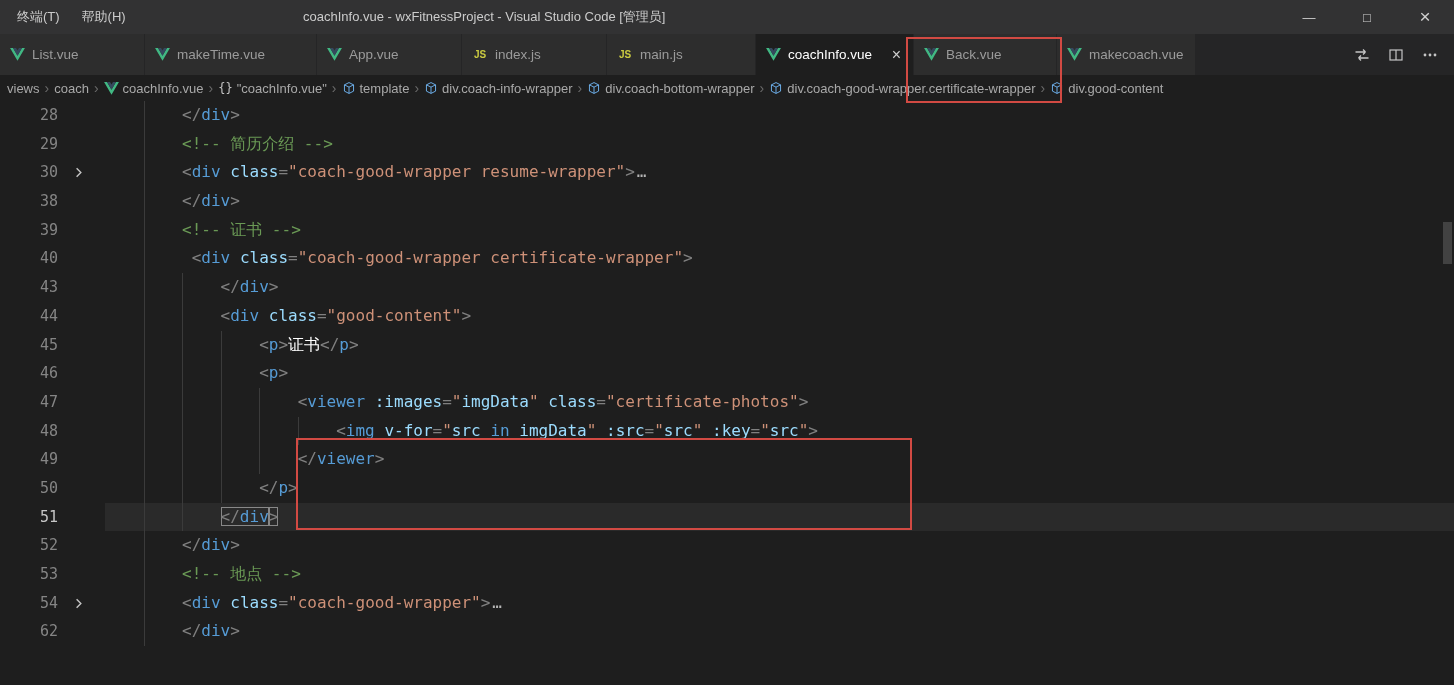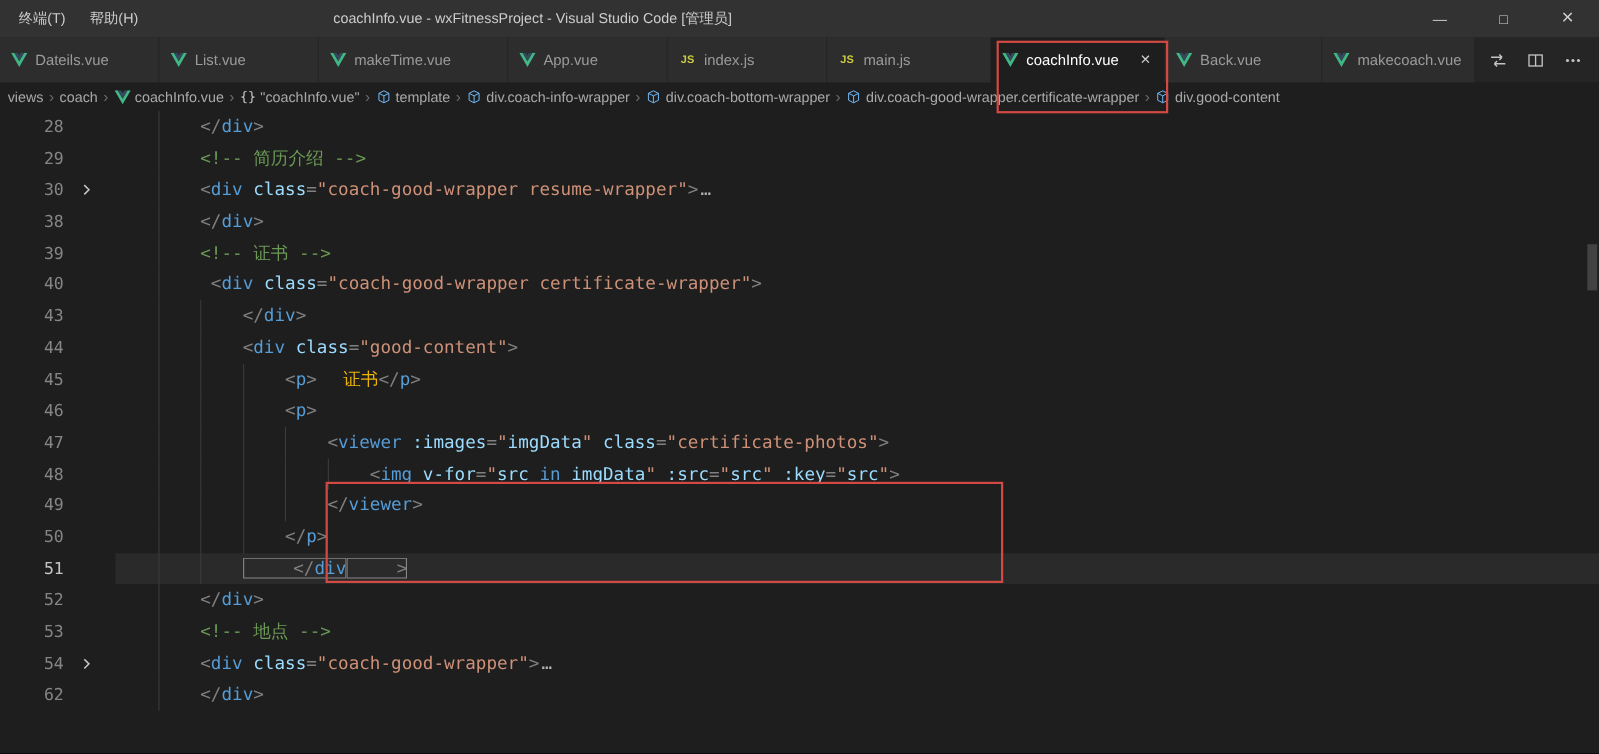--- a/index.html
+++ b/index.html
@@ -52,24 +52,24 @@
   .fold-col{width:47px;flex:none;display:flex;align-items:center;padding-left:13px;box-sizing:border-box;}
   .code{flex:1;white-space:pre;color:#d4d4d4;}
   .row.current .code{background:rgba(135,135,135,0.12);}
   .guide{position:absolute;top:0;bottom:0;width:1px;background:#3b3b3b;}
   .tok-p{color:var(--punctuation,#808080);}
   .tok-t{color:var(--accent-tag,#569cd6);}
   .tok-a{color:var(--accent-attr,#9cdcfe);}
   .tok-s{color:var(--accent-string,#ce9178);}
   .tok-e{color:var(--accent-attr,#9cdcfe);}
   .tok-k{color:var(--accent-keyword,#569cd6);}
-  .tok-x{color:#eab308;margin-left:24px;}
+  .tok-x{color:#ffffff;}
   .tok-c{color:var(--accent-comment,#6a9955);}
   .tok-f{color:#b5b5b5;padding:0 2px;}
-  .tok-box{box-shadow:inset 0 0 0 1px #888888;padding-left:46px;}
+  .tok-box{box-shadow:inset 0 0 0 1px #888888;}
 
   
   .annot{position:absolute;border:2px solid var(--annotation-red,#d24a43);z-index:60;pointer-events:none;}
   #annot-tab{left:906px;top:37px;width:152px;height:62px;}
   #annot-code{left:296px;top:438px;width:612px;height:88px;}
 
   .scroll-thumb{position:absolute;right:2px;top:222px;width:9px;height:42px;background:rgba(121,121,121,0.4);}
 </style>
 </head>
 <body>
@@ -84,29 +84,20 @@
     <div class="window-title">coachInfo.vue - wxFitnessProject - Visual Studio Code [管理员]</div>
     <div class="window-controls">
       <div class="win-btn">—</div>
       <div class="win-btn">□</div>
       <div class="win-btn close">×</div>
     </div>
   </div>
 
   <div class="tabbar">
     <div style="display:flex" id="tabs">
-        <div class="tab" data-idx="0">
-          <span style="display: inline-flex; align-items: center;">
-            <svg width="15" height="13" viewBox="0 0 16 14">
-              <path fill="#41b883" d="M0 0h3.2L8 8.3 12.8 0H16L8 13.8z"></path>
-              <path fill="#35495e" d="M3.2 0h3.2L8 2.8 9.6 0h3.2L8 8.3z"></path>
-            </svg>
-          </span>
-          <span class="label">Dateils.vue</span>
-        </div>
         <div class="tab" data-idx="1">
           <span style="display: inline-flex; align-items: center;">
             <svg width="15" height="13" viewBox="0 0 16 14">
               <path fill="#41b883" d="M0 0h3.2L8 8.3 12.8 0H16L8 13.8z"></path>
               <path fill="#35495e" d="M3.2 0h3.2L8 2.8 9.6 0h3.2L8 8.3z"></path>
             </svg>
           </span>
           <span class="label">List.vue</span>
         </div>
         <div class="tab" data-idx="3">

